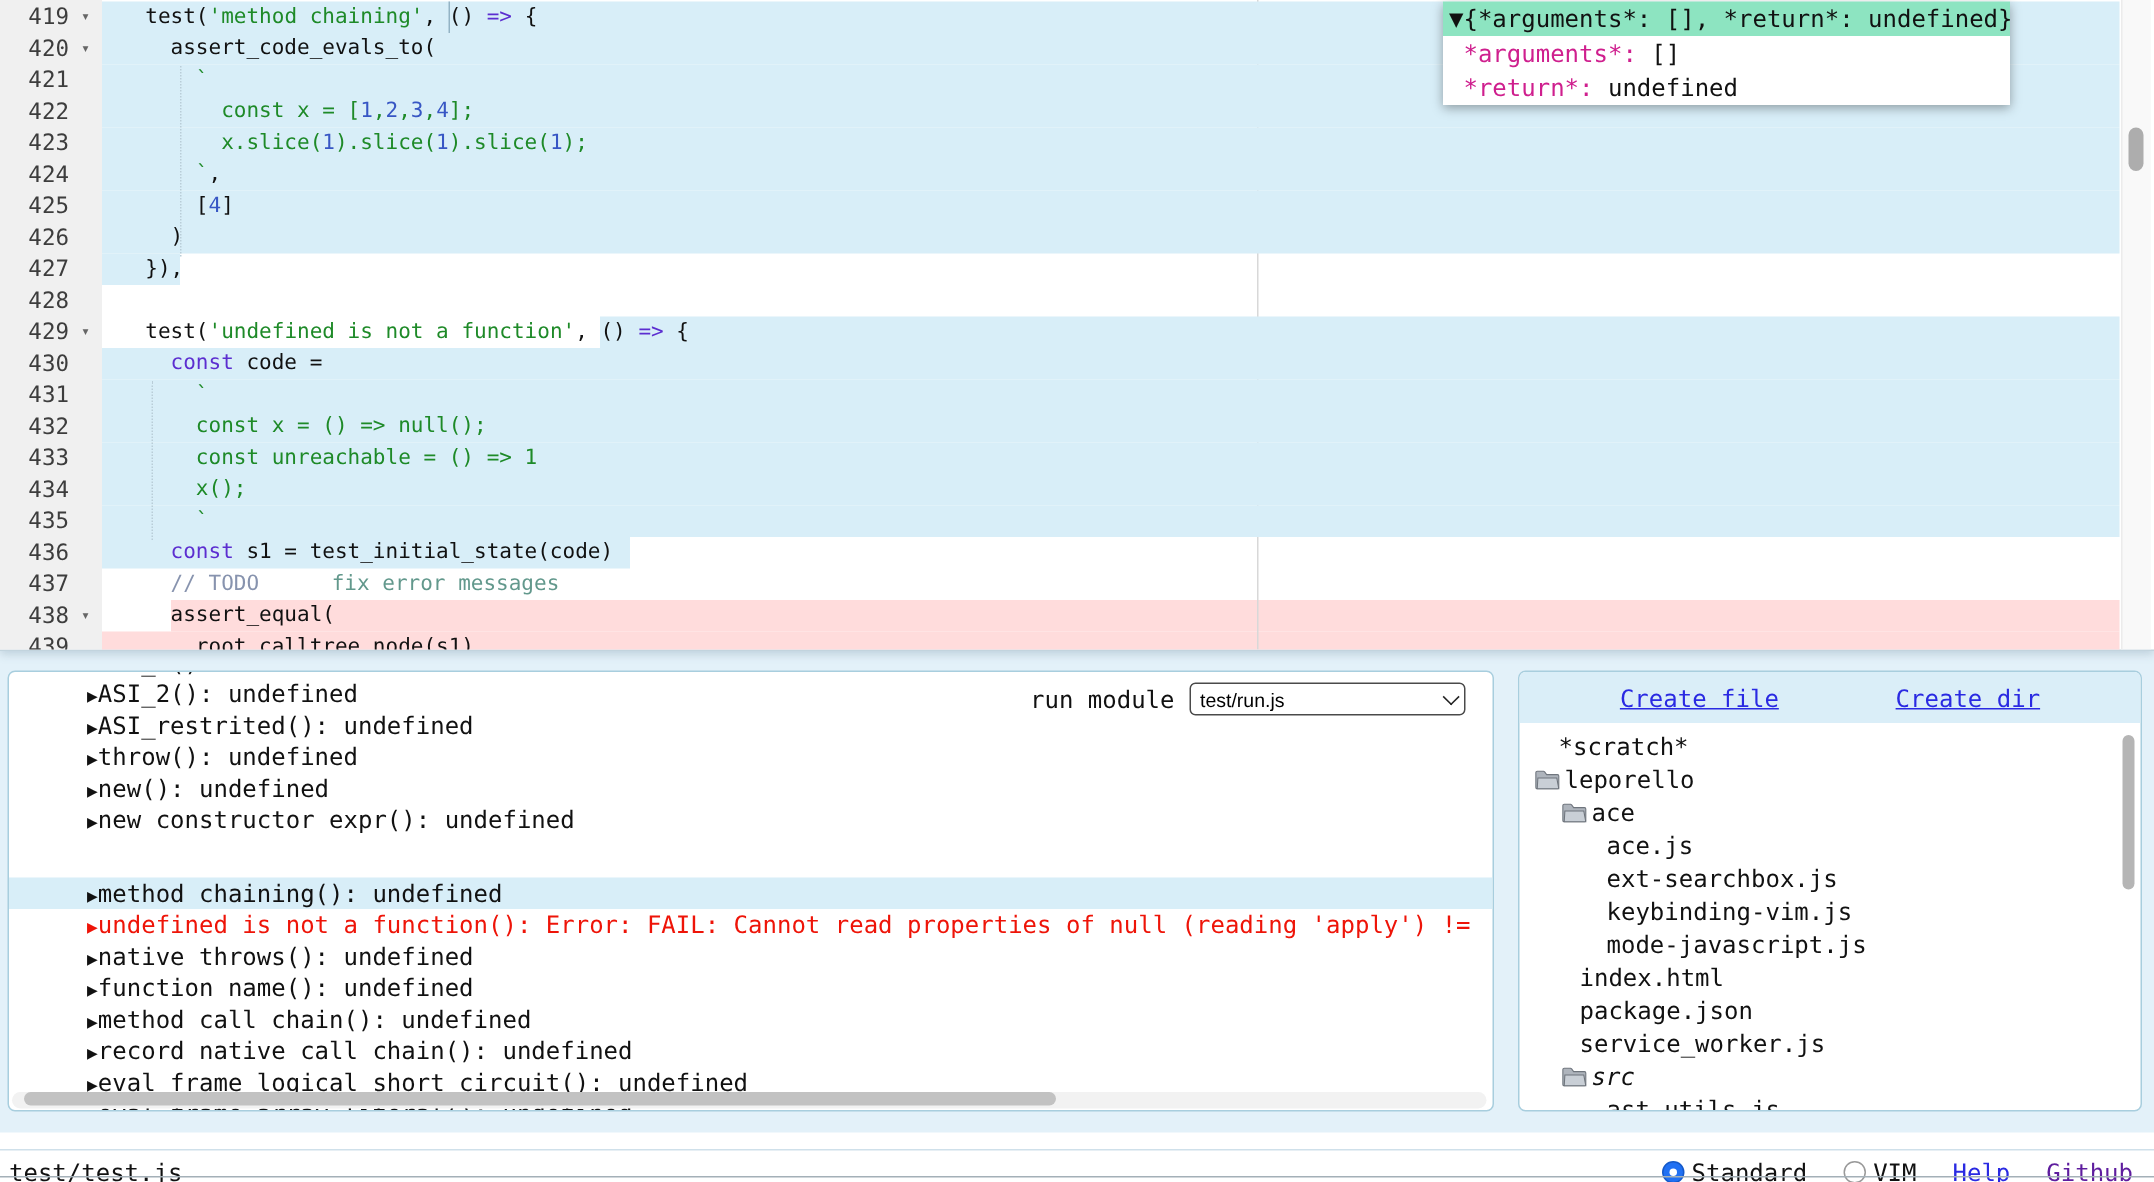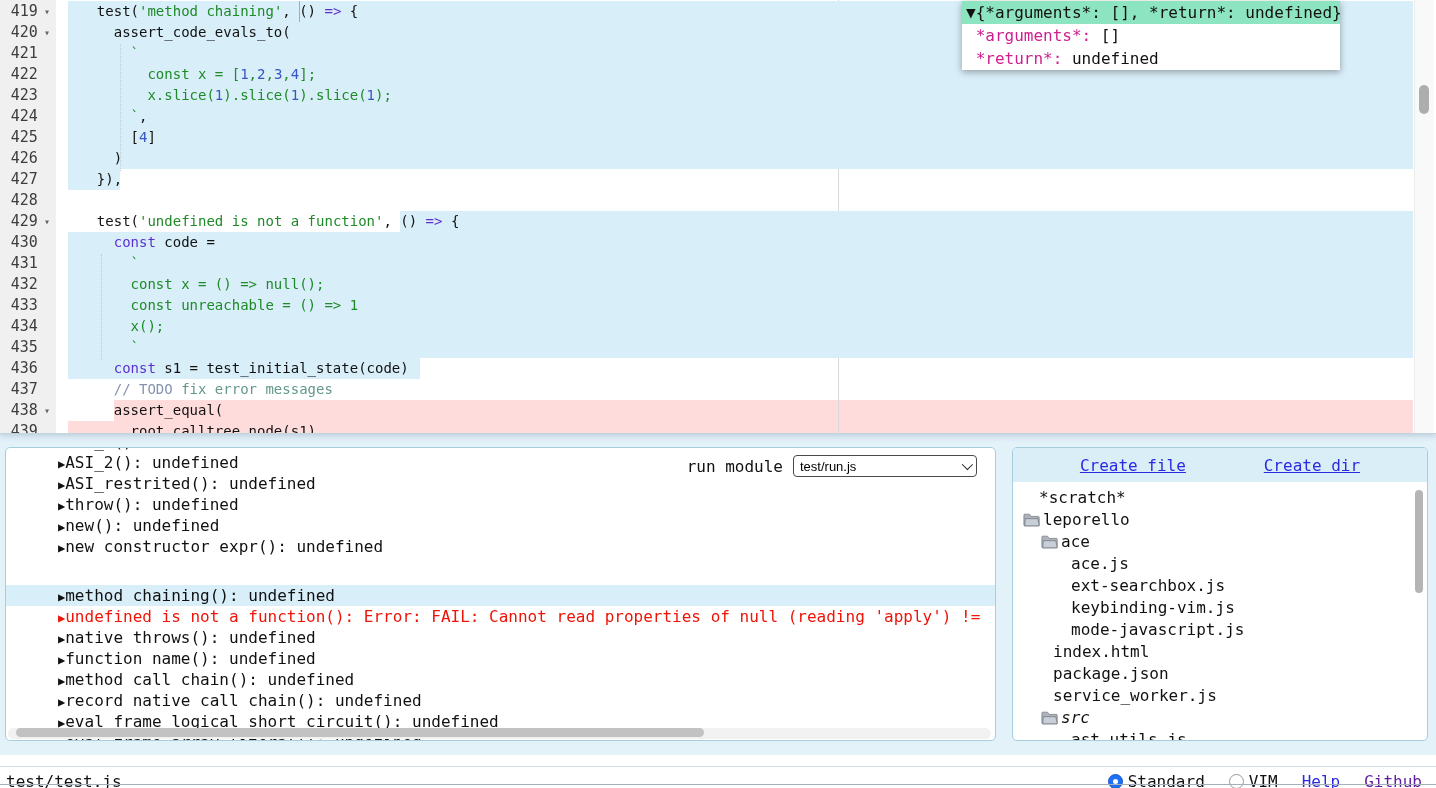--- a/index.html
+++ b/index.html
@@ -5,37 +5,37 @@
   * { margin:0; padding:0; box-sizing:content-box; }
   body { background:#fff; font-family:"DejaVu Sans Mono", monospace; }
   .app { position:relative; width:1436px; height:788px; overflow:hidden; background:#fff; }
 
   
   .bottom-bg { position:absolute; left:0; top:433px; width:1436px; height:322px; background:#e3f1f9; }
 
   
   .editor { position:absolute; left:0; top:0; width:1436px; height:433px; background:#fff;
             border-bottom:1px solid #c2d4de; box-shadow:0 2px 6px rgba(90,120,140,.28); overflow:hidden; }
-  .gutter { position:absolute; left:0; top:0; width:56px; height:433px; background:#f0f0f0; padding-top:1px; z-index:6; }
+  .gutter { position:absolute; left:0; top:0; width:68px; height:433px; background:#f0f0f0; padding-top:1px; z-index:6; }
   .g-row { display:flex; height:21px; line-height:21px; }
   .gnum { display:block; width:46px; text-align:right; font-size:15px; color:#3d3d3d; }
   .gfold { display:block; width:22px; text-align:center; font-size:10px; color:#666; line-height:21px; }
   .code { position:absolute; left:68px; top:0; width:1345px; height:433px; padding-top:1px; }
   .code-row { position:relative; height:21px; }
   .hl { position:absolute; top:0; height:21px; }
   .hl-blue { background:#d8eef8; z-index:3; }
   .hl-pink { background:#ffdcdc; z-index:1; }
   .boxline { position:absolute; top:0; width:1px; height:21px; background:#93b3c5; z-index:4; }
   .code-text { position:absolute; left:12px; top:0; z-index:5; white-space:pre; font-size:14px; line-height:21px; color:#111; }
   .seg-d { color:#111; }
   .seg-k { color:#5c2ed0; }
   .seg-s { color:#1e8a28; }
   .seg-n { color:#3756c4; }
   .seg-c1 { color:#8793ae; }
-  .seg-c2 { color:#62988c; }
+  .seg-c2 { color:#62988c;margin-left:40px; }
   .pane-divider { position:absolute; left:838px; top:0; width:1px; height:433px; background:#d8d8d8; z-index:2; }
   .guide { position:absolute; width:0; border-left:1px dotted #b9cdd8; z-index:4; }
   .ed-track { position:absolute; left:1414px; top:0; width:19px; height:433px; background:#f9f9f9; border-left:1px solid #ececec; z-index:6; }
   .ed-thumb { position:absolute; left:1419px; top:85px; width:10px; height:29px; background:#adadad; border-radius:5px; z-index:7; }
 
   
   .tooltip { position:absolute; left:962px; top:1px; width:378px; background:#fff;
              box-shadow:0 2px 7px rgba(0,0,0,.35); z-index:50; font-size:16px; }
   .tt-row { height:23px; line-height:23px; white-space:pre; padding-left:4px; color:#111; }
   .tt-green { background:#8de4c1; }

